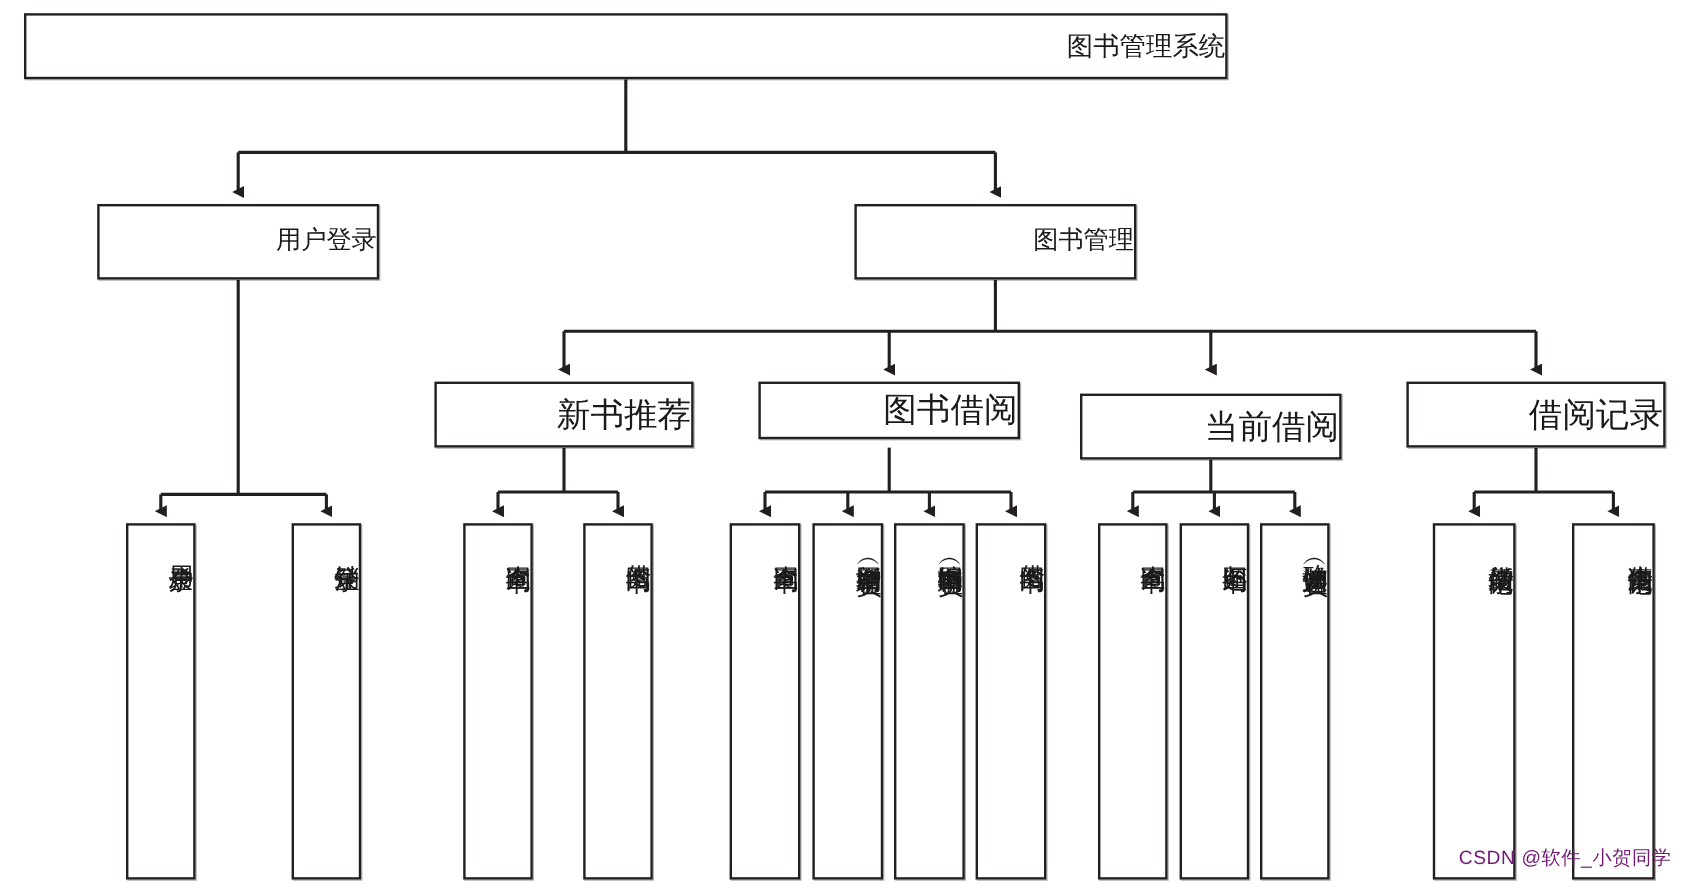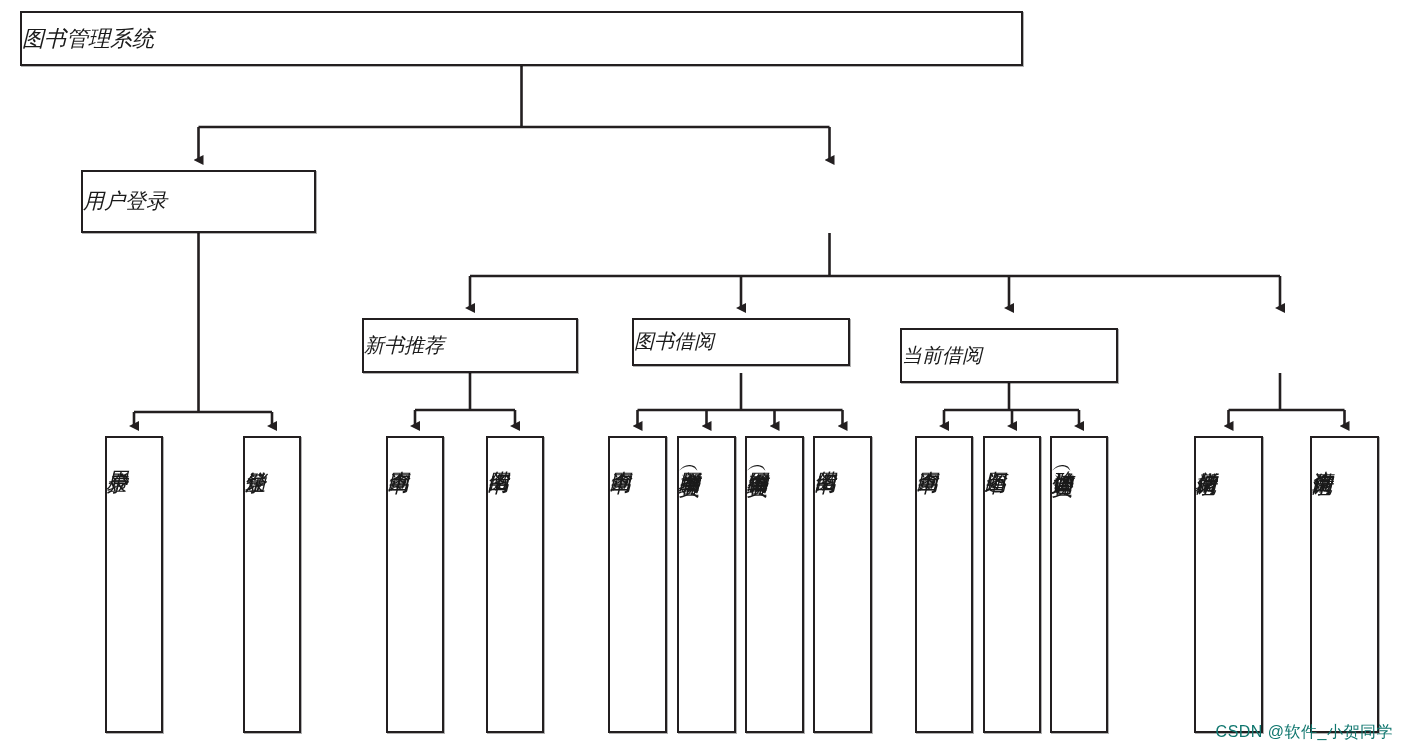--- a/index.html
+++ b/index.html
@@ -25,52 +25,51 @@
     height: 747px;
   }
   .node {
     position: absolute;
     box-sizing: border-box;
     border: 2px solid #231f20;
     background: #ffffff;
     box-shadow: 1px 1px 0 0 rgba(0,0,0,0.30);
     display: flex;
     align-items: center;
-    justify-content: flex-start;
+    justify-content: flex-end;
     color: #1a1a1a;
     z-index: 2;
-    font-style: italic;
   }
   .node .lbl {
     display: block;
     text-align: center;
     line-height: 1.18;
     white-space: nowrap;
   }
   .node.root .lbl   { font-size: 22px; }
   .node.lvl1 .lbl   { font-size: 21px; }
-  .node.lvl2 .lbl   { font-size: 20px; }
+  .node.lvl2 .lbl   { font-size: 28px; }
   .node.leaf {
     align-items: flex-start;
     padding-top: 16px;
   }
   .node.leaf .lbl {
     writing-mode: vertical-rl;
     text-orientation: upright;
     font-size: 21px;
     letter-spacing: 1px;
     line-height: 1.0;
     white-space: normal;
   }
   .watermark {
     position: absolute;
     right: 12px;
-    bottom: 4px;
+    bottom: 21px;
     font-size: 16px;
-    color: #0f766e;
+    color: #701a75;
     letter-spacing: 0.5px;
     z-index: 5;
     white-space: nowrap;
   }
 </style>
 </head>
 <body>
 
 <div id="canvas">
 
@@ -117,28 +116,34 @@
       </g>
   </svg>
 
   <div class="watermark">CSDN @软件_小贺同学</div>
 <div class="node root" style="left: 20px; top: 11px; width: 1003px; height: 55px;">
       <span class="lbl">图书管理系统</span>
     </div>
     <div class="node lvl1" style="left: 81px; top: 170px; width: 235px; height: 63px;">
       <span class="lbl">用户登录</span>
     </div>
+    <div class="node lvl1" style="left: 712px; top: 170px; width: 235px; height: 63px;">
+      <span class="lbl">图书管理</span>
+    </div>
     <div class="node lvl2" style="left: 362px; top: 318px; width: 216px; height: 55px;">
       <span class="lbl">新书推荐</span>
     </div>
     <div class="node lvl2" style="left: 632px; top: 318px; width: 218px; height: 48px;">
       <span class="lbl">图书借阅</span>
     </div>
     <div class="node lvl2" style="left: 900px; top: 328px; width: 218px; height: 55px;">
       <span class="lbl">当前借阅</span>
+    </div>
+    <div class="node lvl2" style="left: 1172px; top: 318px; width: 216px; height: 55px;">
+      <span class="lbl">借阅记录</span>
     </div>
     <div class="node leaf" style="left: 105px; top: 436px; width: 58px; height: 297px;">
       <span class="lbl">用户登录</span>
     </div>
     <div class="node leaf" style="left: 243px; top: 436px; width: 58px; height: 297px;">
       <span class="lbl">注销登录</span>
     </div>
     <div class="node leaf" style="left: 386px; top: 436px; width: 58px; height: 297px;">
       <span class="lbl">查询图书</span>
     </div>

